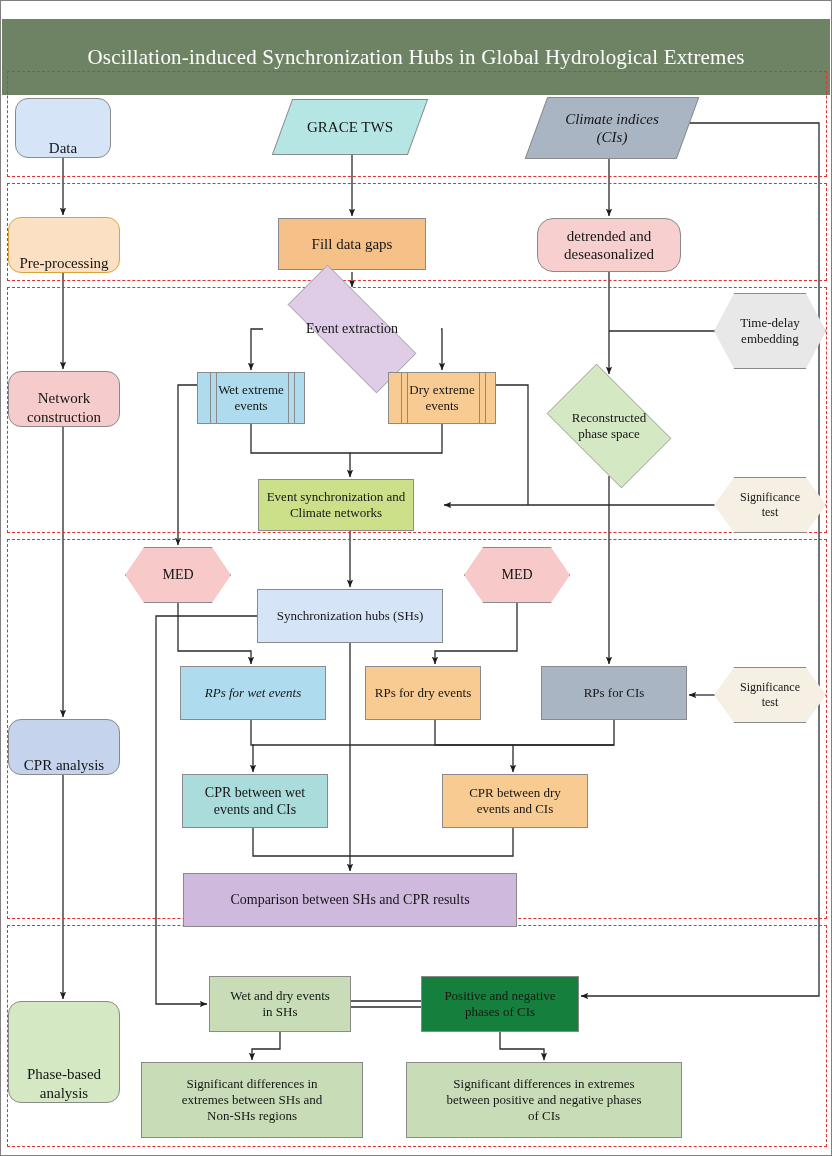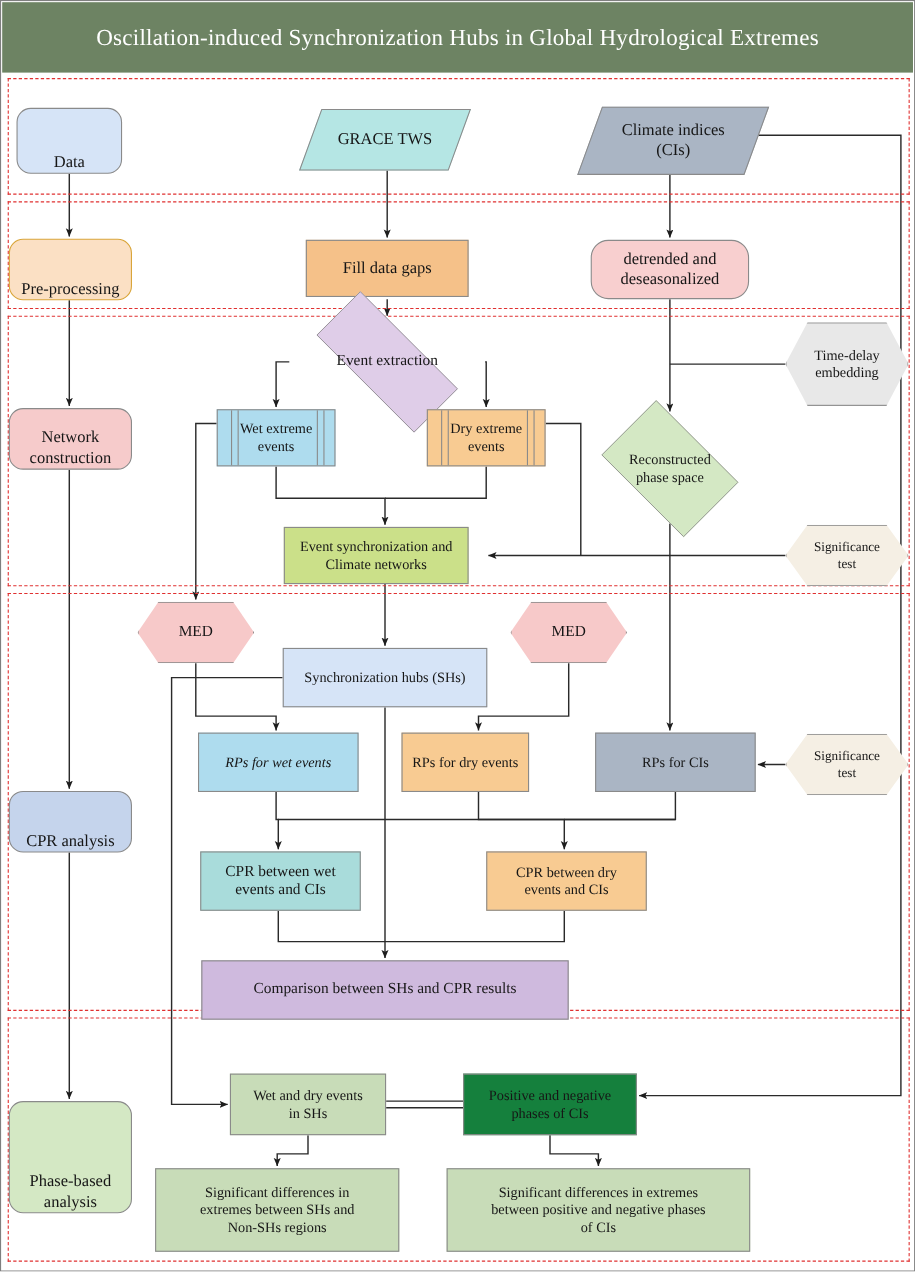--- a/index.html
+++ b/index.html
@@ -1,21 +1,21 @@
 <!DOCTYPE html>
 <html><head>
 <meta charset="utf-8">
 <style>
   html,body{margin:0;padding:0;background:#ffffff;}
   body{width:832px;height:1156px;font-family:"Liberation Serif",serif;}
   #root{position:relative;width:832px;height:1156px;overflow:hidden;
         border:1.5px solid #7f7f7f;box-sizing:border-box;background:#fff;}
 
   
-  #header{position:absolute;left:1px;top:1px;width:828px;height:64px;
+  #header{position:absolute;left:1px;top:18px;width:828px;height:76px;
           background:#6d8363;display:flex;align-items:center;justify-content:center;text-align:center;}
   #header .ttl{color:#ffffff;font-size:21px;font-family:"Liberation Serif",serif;letter-spacing:.2px;}
 
   
   .band{position:absolute;border:1.6px dashed #e03030;box-sizing:border-box;}
 
   
   #wires{position:absolute;left:0;top:0;width:832px;height:1156px;}
 
   
@@ -110,21 +110,21 @@
       <div class="band" style="left: 6px; top: 924px; width: 820px; height: 222px; border-color: rgb(224, 48, 48);"></div>
     </div>
   <div id="nodes-layer">
       <div class="node round" style="left: 14px; top: 97px; width: 96px; height: 60px; font-size: 15px; background: rgb(214, 228, 247);">
         <span class="lbl">Data</span>
       </div>
       <div class="node para" style="left: 281px; top: 98px; width: 136px; height: 56px; font-size: 15px;">
         <div class="skew" style="background: rgb(181, 230, 228);"></div>
         <span class="lbl">GRACE TWS</span>
       </div>
-      <div class="node para" style="left: 535px; top: 96px; width: 152px; height: 62px; font-size: 15px;">
+      <div class="node para" style="left: 535px; top: 96px; width: 152px; height: 62px; font-size: 15px; font-style: italic;">
         <div class="skew" style="background: rgb(170, 181, 196);"></div>
         <span class="lbl">Climate indices
 (CIs)</span>
       </div>
       <div class="node round amber" style="left: 7px; top: 216px; width: 112px; height: 56px; font-size: 15px; background: rgb(251, 224, 196);">
         <span class="lbl">Pre-processing</span>
       </div>
       <div class="node rect" style="left: 277px; top: 217px; width: 148px; height: 52px; font-size: 15px; background: rgb(245, 193, 137);">
         <span class="lbl">Fill data gaps</span>
       </div>
@@ -159,21 +159,21 @@
         <div class="bar" style="left: 90px;"></div>
         <div class="bar" style="left: 96px;"></div>
         <span class="lbl">Dry extreme
 events</span>
       </div>
       <div class="node diam" style="left: 533px; top: 375px; width: 150px; height: 100px; font-size: 13px;">
         <div class="dshape" style="background: rgb(212, 232, 196);"></div>
         <span class="lbl">Reconstructed
 phase space</span>
       </div>
-      <div class="node rect" style="left: 257px; top: 478px; width: 168px; height: 52px; font-size: 13px; background: rgb(203, 224, 137);">
+      <div class="node rect" style="left: 257px; top: 478px; width: 156px; height: 52px; font-size: 13px; background: rgb(203, 224, 137);">
         <span class="lbl">Event synchronization and
 Climate networks</span>
       </div>
       <div class="node hex" style="left: 713px; top: 476px; width: 112px; height: 56px; font-size: 12px;">
         <div class="hshape" style="background: rgb(245, 239, 228);"></div>
         <span class="lbl">Significance
 test</span>
       </div>
       <div class="node hex" style="left: 124px; top: 546px; width: 106px; height: 56px; font-size: 14px;">
         <div class="hshape" style="background: rgb(247, 201, 201);"></div>

